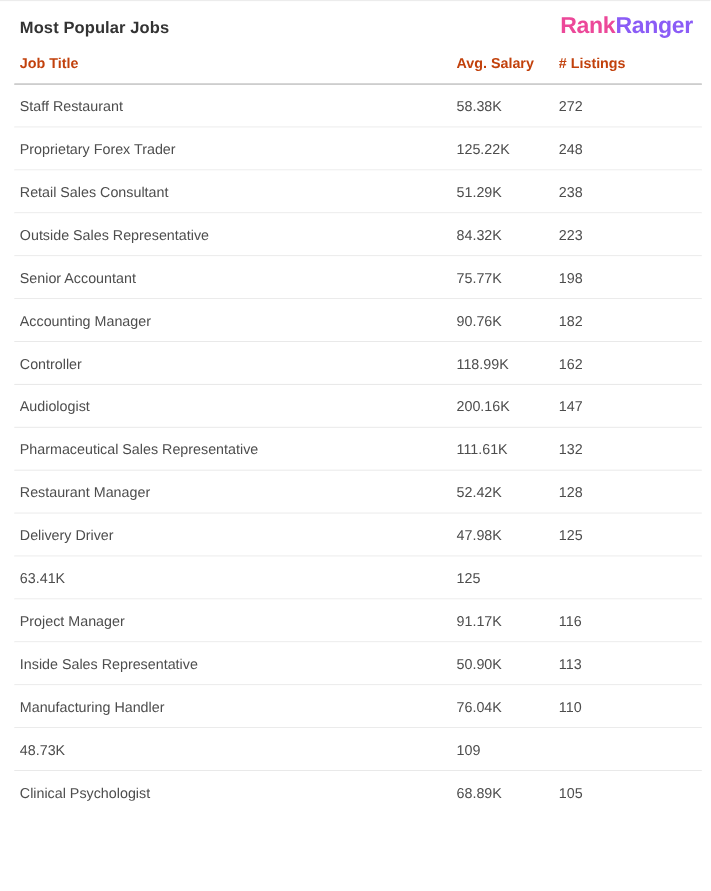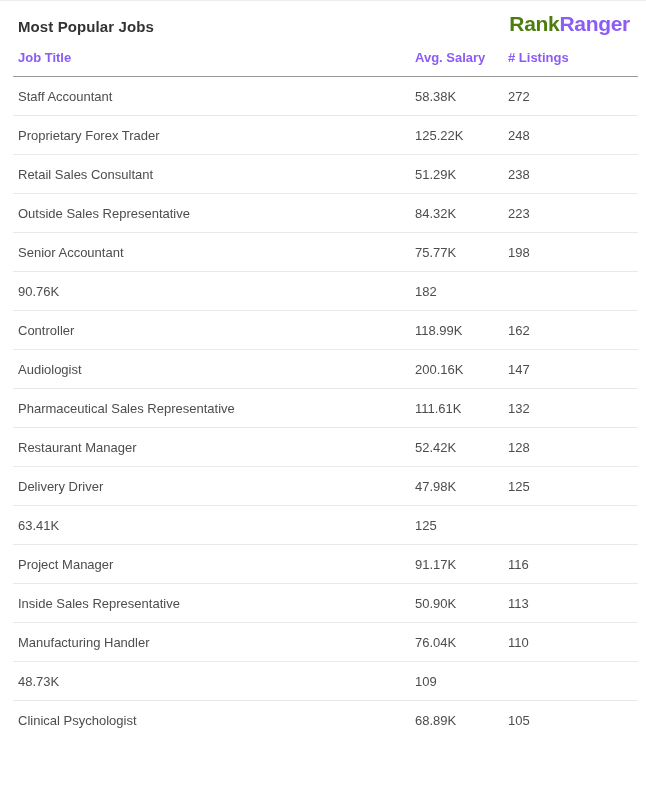--- a/index.html
+++ b/index.html
@@ -12,52 +12,52 @@
     position: relative;
     width: 646px;
     height: 810px;
     background: #ffffff;
     border-top: 1px solid #ececec;
     overflow: hidden;
   }
   .topbar {
     display: flex;
     justify-content: space-between;
-    align-items: center;
+    align-items: flex-start;
     padding: 11px 16px 0 18px;
   }
   .page-title {
     font-size: 15px;
     font-weight: bold;
     color: #333333;
     padding-top: 5px;
     letter-spacing: 0.1px;
   }
   .logo {
     font-size: 21px;
     font-weight: bold;
     letter-spacing: -0.3px;
     line-height: 1.1;
     cursor: pointer;
     white-space: nowrap;
   }
-  .logo .logo-blue { color: #4d7c0f; }
+  .logo .logo-blue { color: #ec4899; }
   .logo .logo-dark { color: #8b5cf6; }
 
   .table {
     margin: 0 8px 0 13px;
   }
   .thead {
     display: grid;
     grid-template-columns: 397px 93px auto;
     padding: 15px 0 11px 5px;
     border-bottom: 1px solid #9a9a9a;
     font-size: 13px;
     font-weight: bold;
-    color: #8b5cf6;
+    color: #c2410c;
   }
   .trow {
     display: grid;
     grid-template-columns: 397px 93px auto;
     align-items: center;
     height: 39px;
     padding-left: 5px;
     border-bottom: 1px solid #e9e9e9;
     font-size: 13px;
     color: #4d4d4d;
@@ -84,21 +84,21 @@
   </div>
 
   <div class="table">
     <div class="thead">
       <div class="cell">Job Title</div>
       <div class="cell">Avg. Salary</div>
       <div class="cell"># Listings</div>
     </div>
     <div id="rows">
   <div class="trow">
-    <div class="cell">Staff Accountant</div>
+    <div class="cell">Staff Restaurant</div>
     <div class="cell">58.38K</div>
     <div class="cell">272</div>
   </div>
 
   <div class="trow">
     <div class="cell">Proprietary Forex Trader</div>
     <div class="cell">125.22K</div>
     <div class="cell">248</div>
   </div>
 
@@ -115,20 +115,21 @@
   </div>
 
   <div class="trow">
     <div class="cell">Senior Accountant</div>
     <div class="cell">75.77K</div>
     <div class="cell">198</div>
   </div>
 
 
   <div class="trow">
+    <div class="cell">Accounting Manager</div>
     <div class="cell">90.76K</div>
     <div class="cell">182</div>
   </div>
 
   <div class="trow">
     <div class="cell">Controller</div>
     <div class="cell">118.99K</div>
     <div class="cell">162</div>
   </div>
 

